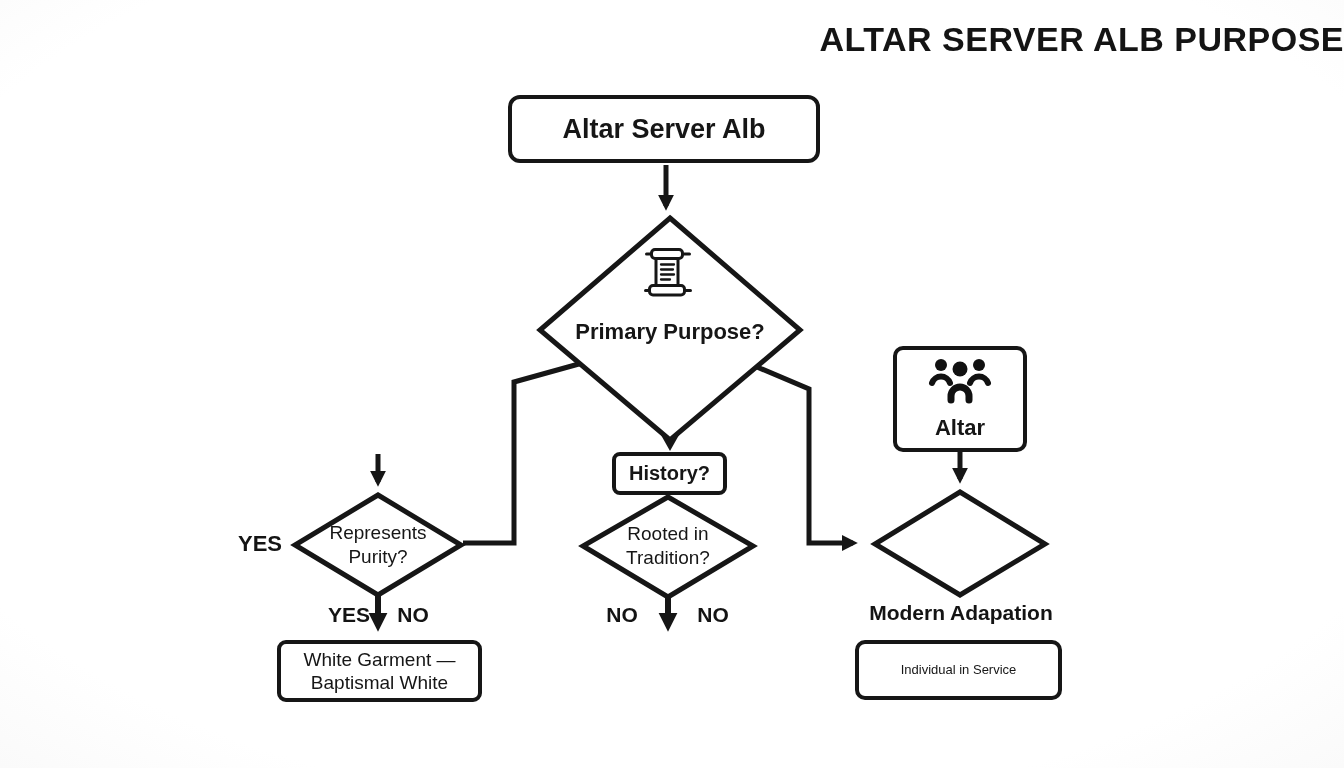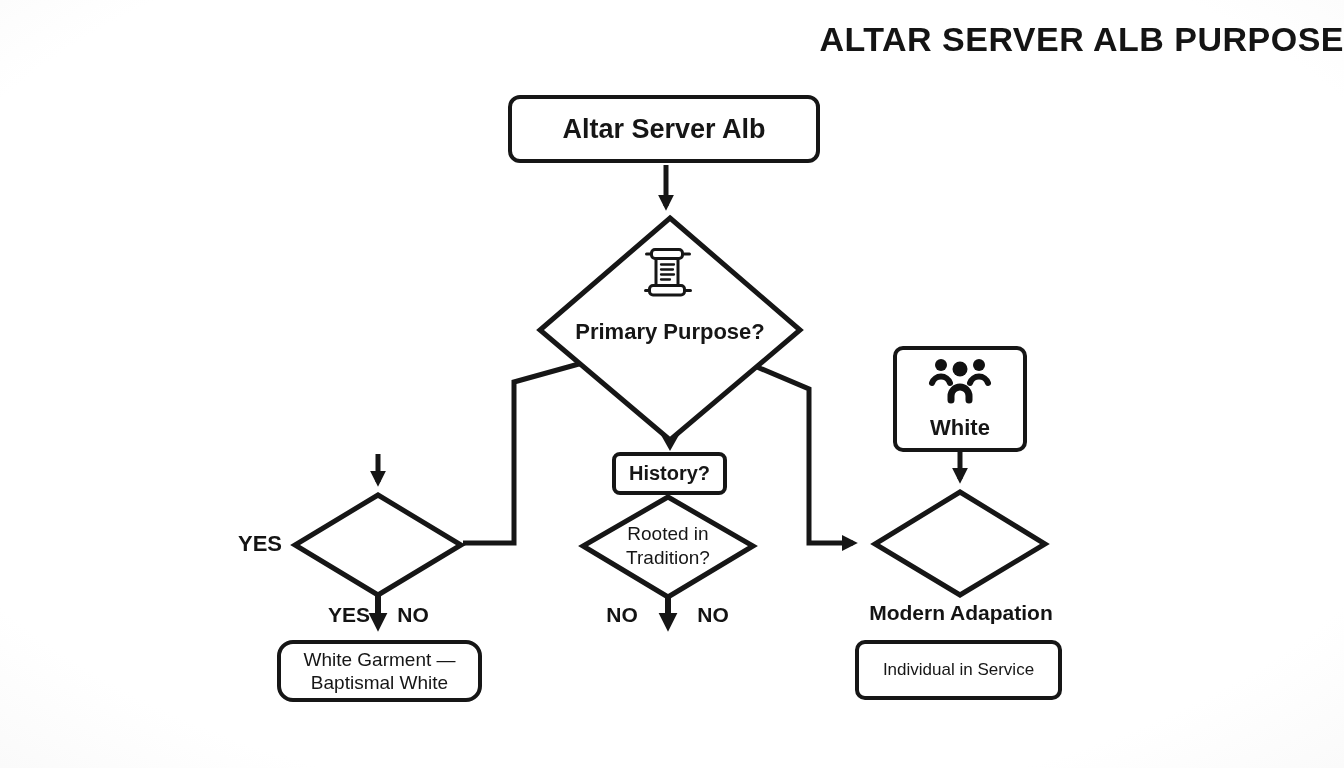--- a/index.html
+++ b/index.html
@@ -17,23 +17,23 @@
   svg.layer{left:0;top:0;width:1344px;height:768px;pointer-events:none;}
   .node-box{
     background:#fff;border:4px solid #161616;border-radius:12px;
     display:flex;flex-direction:column;align-items:center;justify-content:center;
     text-align:center;line-height:1.22;
   }
   .b-root{left:508px;top:95px;width:312px;height:68px;font-size:27px;font-weight:700;}
   .b-symbolism{left:310px;top:346px;width:137px;height:108px;border-radius:10px;font-size:21px;padding:6px 2px;justify-content:space-between;}
   .b-unity{left:893px;top:346px;width:134px;height:106px;border-radius:10px;font-size:22px;font-weight:700;padding:6px 2px;justify-content:space-between;}
   .b-history{left:612px;top:452px;width:115px;height:43px;border-radius:8px;font-size:20px;font-weight:700;}
-  .b-garment{left:277px;top:640px;width:205px;height:62px;border-radius:16px;font-size:19px;}
+  .b-garment{left:277px;top:640px;width:205px;height:62px;border-radius:9px;font-size:19px;}
   .b-evolution{left:568px;top:640px;width:202px;height:62px;border-radius:10px;font-size:19px;}
-  .b-individual{left:855px;top:640px;width:207px;height:60px;border-radius:10px;font-size:17px;}
+  .b-individual{left:855px;top:640px;width:207px;height:60px;border-radius:10px;font-size:13px;}
   .diamond-label{
     text-align:center;line-height:1.25;font-size:19px;color:#161616;
   }
   .dl-primary{left:550px;top:318px;width:240px;font-size:22px;font-weight:700;}
   .dl-purity{left:300px;top:521px;width:156px;}
   .dl-tradition{left:590px;top:522px;width:156px;}
   .dl-community{left:882px;top:519px;width:156px;}
   .edge-label{font-weight:700;font-size:21px;text-align:center;color:#141414;}
   .el-yes-side{left:230px;top:531px;width:60px;font-size:22px;}
   .el-yes{left:319px;top:603px;width:60px;}
@@ -85,20 +85,24 @@
     </g>
     <g stroke="#161616" stroke-width="2.3" stroke-linecap="round">
       <line x1="17" y1="18.5" x2="30" y2="18.5"></line>
       <line x1="17" y1="23.5" x2="29" y2="23.5"></line>
       <line x1="17" y1="28.5" x2="30" y2="28.5"></line>
       <line x1="17" y1="33.5" x2="26" y2="33.5"></line>
     </g>
   </svg>
 
   <div class="abs diamond-label dl-primary">Primary Purpose?</div>
+  <div class="abs diamond-label dl-purity">
+    <span style="display:block">Represents</span>
+    <span style="display:block">Purity?</span>
+  </div>
   <div class="abs diamond-label dl-tradition">
     <span style="display:block">Rooted in</span>
     <span style="display:block">Tradition?</span>
   </div>
 
   <div class="abs node-box b-root">
     <span>Altar Server Alb</span>
   </div>
 
 
@@ -108,21 +112,21 @@
         <circle cx="13" cy="9" r="6"></circle>
         <circle cx="51" cy="9" r="6"></circle>
         <circle cx="32" cy="13" r="7.5"></circle>
       </g>
       <g stroke="#111111" fill="none" stroke-linecap="round">
         <path d="M4,27 a9.5,9.5 0 0 1 18,0" stroke-width="6"></path>
         <path d="M42,27 a9.5,9.5 0 0 1 18,0" stroke-width="6"></path>
         <path d="M23,44 v-4 a9,9 0 0 1 18,0 v4" stroke-width="7"></path>
       </g>
     </svg>
-    <span>White</span>
+    <span>Altar</span>
   </div>
 
   <div class="abs node-box b-history">
     <span>History?</span>
   </div>
 
   <div class="abs node-box b-garment">
     <span>White Garment —</span>
     <span>Baptismal White</span>
   </div>

